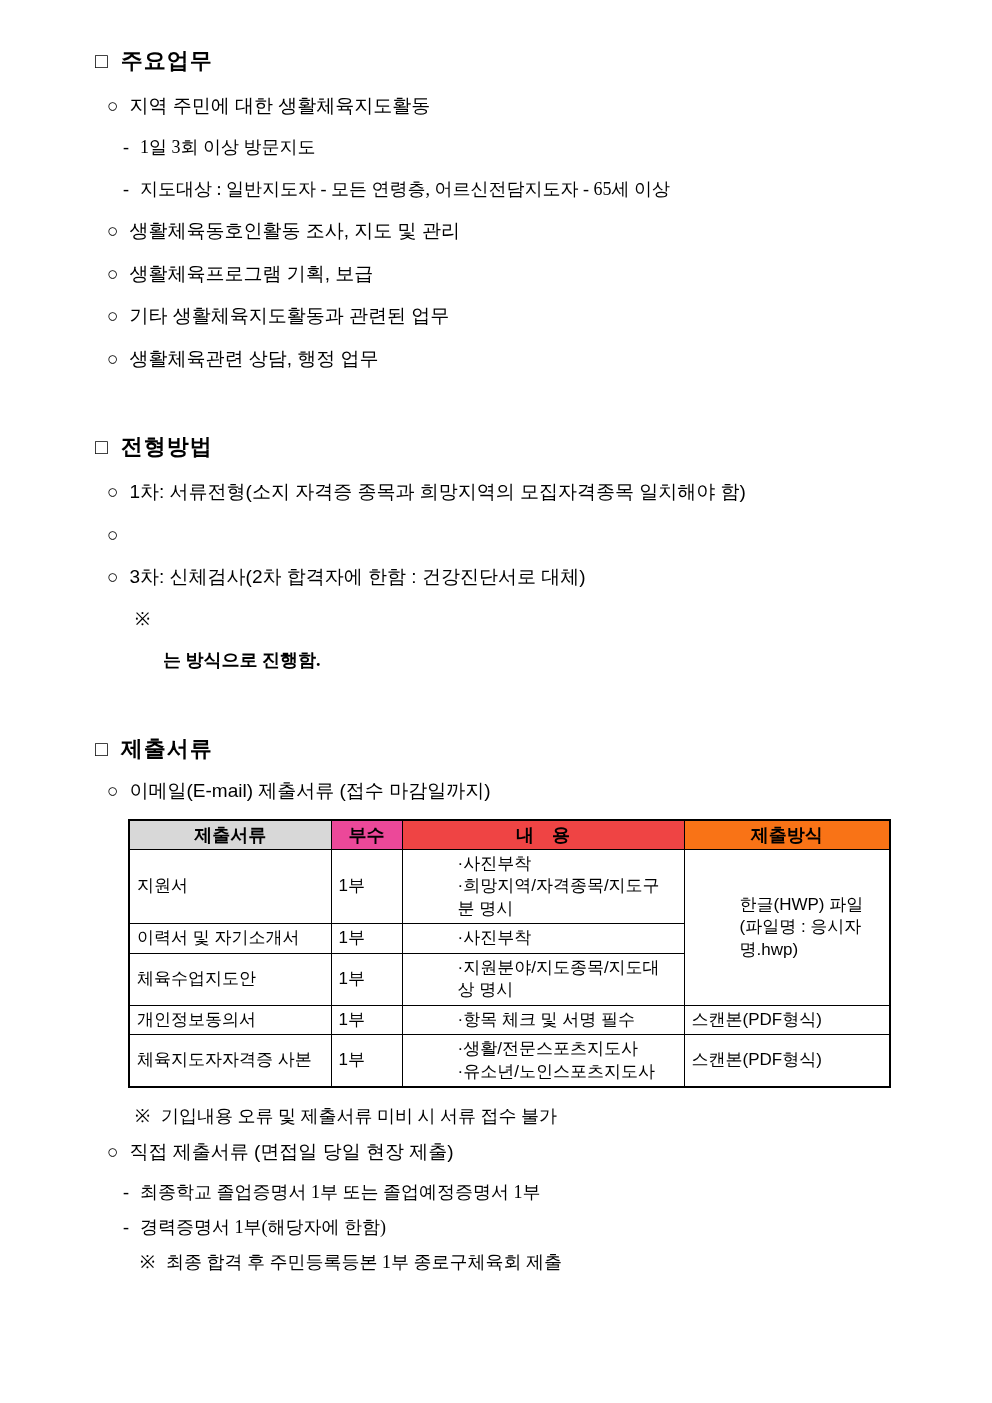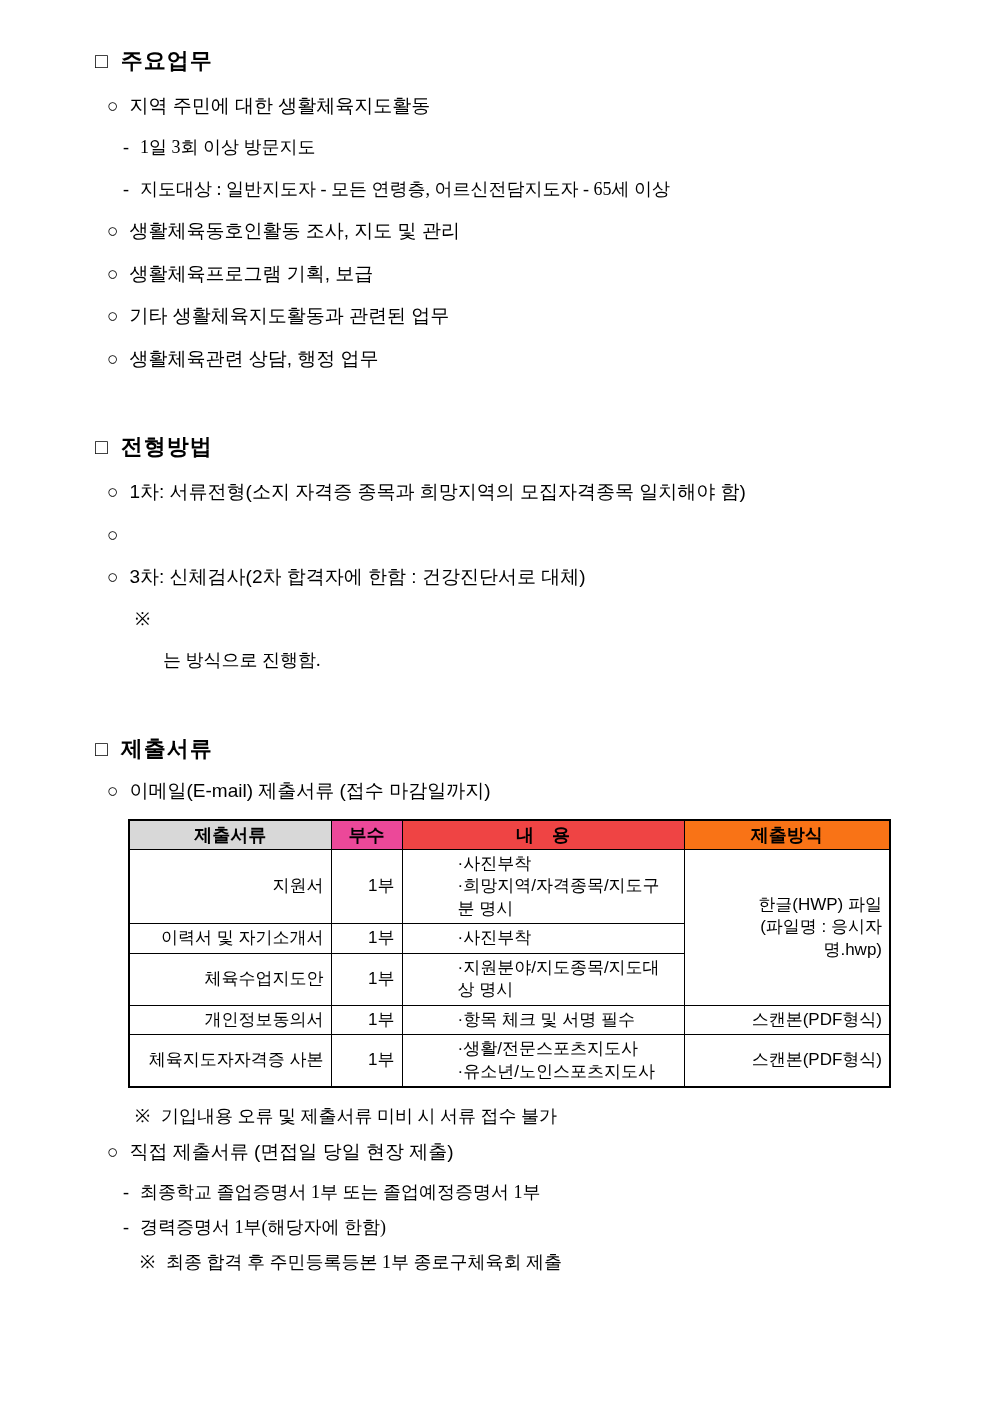--- a/index.html
+++ b/index.html
@@ -34,21 +34,21 @@
     letter-spacing: 1px;
   }
   .sec-title .m { font-weight: 400; font-size: 21px; margin-right: 12px; }
   .gothic { font-size: 19px; }
   .serif  { font-family: "Liberation Serif", "DejaVu Serif", serif; font-size: 18px; }
 
   
   .ind-item { margin-left: 12px; }
   .ind-sub  { margin-left: 28px; }
   .ind-note { margin-left: 40px; }
-  .ind-cont { margin-left: 68px; }
+  .ind-cont { margin-left: 68px; font-weight: bold; }
   .ind-note2 { margin-left: 45px; }
 
   
   .mt-item { margin-top: 17px; }
   .mt-sec  { margin-top: 61px; }
   .mt-sm   { margin-top: 11px; }
 
   
   .doc-table {
     border-collapse: collapse;
@@ -64,21 +64,21 @@
     font-size: 18px;
     text-align: center;
     padding: 2px 4px;
     height: 27px;
   }
   .doc-table td {
     border: 1px solid #000;
     padding: 3px 7px;
     line-height: 1.32;
   }
-  .td-center { text-align: right; }
+  .td-center { text-align: left; }
   .cell-line { display: block; margin-left: 48px; }
 </style>
 </head>
 <body>
 
 <div class="page">
 
   <div class="line sec-title">
     <span class="m">□</span>
     <span>주요업무</span>

